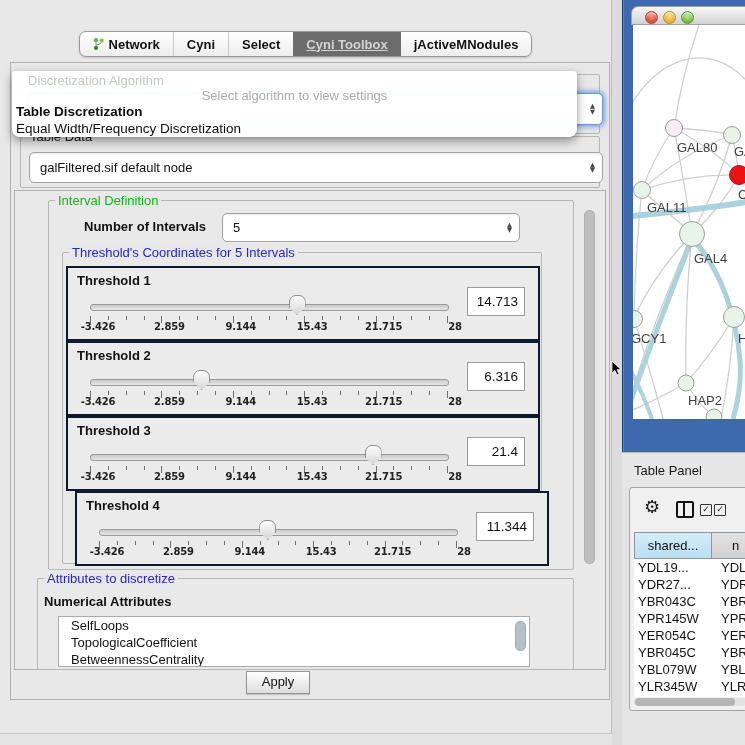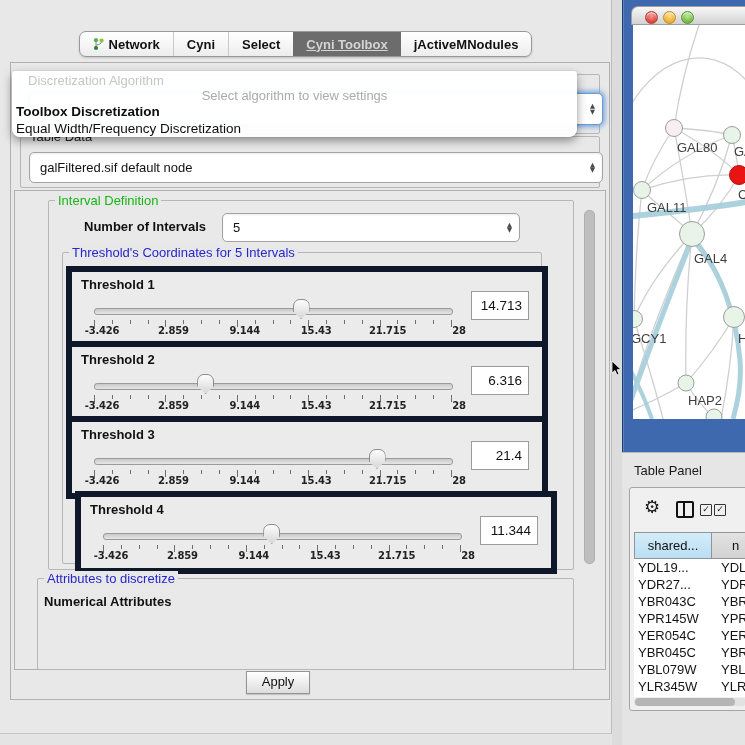--- a/index.html
+++ b/index.html
@@ -37,21 +37,21 @@
     font-size:6.5px;line-height:5.5px;font-family:"DejaVu Sans",sans-serif;}
   .combo-focus{border:1px solid #6D9BD1;box-shadow:0 0 5px 2px rgba(92,150,216,.8);}
   
   #algo-popup{position:absolute;left:12px;top:71px;width:565px;height:66px;z-index:60;
     background:rgba(255,255,255,.97);border-radius:3px 3px 8px 8px;
     box-shadow:0 4px 10px rgba(0,0,0,.4),0 0 1px rgba(0,0,0,.3);}
   #algo-popup .ghost{position:absolute;left:16px;top:2px;font-size:13px;color:#C2C8C2;}
   #algo-popup .hint{position:absolute;left:0;right:0;top:17px;text-align:center;font-size:13px;color:#ABABAB;}
   #algo-popup .opt{position:absolute;left:3px;right:3px;height:17px;font-size:13.5px;color:#0D0D0D;padding-left:1px;}
   
-  .thbox{position:absolute;left:66px;width:470px;height:71px;background:#EBEBEB;border:6px solid #0f172a;}
+  .thbox{position:absolute;left:66px;width:470px;height:71px;background:#EBEBEB;border:2px solid #0f172a;}
   .thtitle{position:absolute;left:9px;top:5px;font-size:13px;font-weight:bold;color:#111;}
   .track{position:absolute;left:22px;top:36px;width:357px;height:5px;border:1px solid #9A9A9A;border-radius:3px;
     background:linear-gradient(#C9C9C9,#E6E6E6);}
   .thumb{position:absolute;top:27px;width:15px;height:18px;background:linear-gradient(180deg,#FDFDFD,#D7D7D7);
     border:1px solid #8C8C8C;border-radius:7px 7px 3px 3px;
     clip-path:polygon(0 0,100% 0,100% 60%,50% 100%,0 60%);}
   .tick{position:absolute;top:48px;width:1px;background:#6E6E6E;}
   .ticklab{position:absolute;top:53px;width:46px;text-align:center;font-size:10px;font-weight:bold;color:#222;
     font-family:"DejaVu Sans",sans-serif;letter-spacing:-.2px;padding-left:8px;}
   .valfield{position:absolute;left:399px;top:19px;width:58px;height:29px;background:#FFF;border:1px solid #9B9B9B;
@@ -142,21 +142,21 @@
       <span class="stepper">
         <span>▲</span>
           <span>▼</span>
       </span>
     </div>
   </div>
 
   <div id="algo-popup">
     <div class="ghost">Discretization Algorithm</div>
     <div class="hint">Select algorithm to view settings</div>
-    <div class="opt" style="top:33px;font-weight:bold;">Toolbox Discretization</div>
+    <div class="opt" style="top:33px;font-weight:bold;">Table Discretization</div>
     <div class="opt" style="top:50px;">Equal Width/Frequency Discretization</div>
   </div>
 
   <div class="group" style="left:20px;top:136px;width:578px;height:50px;">
     <span class="grouplabel" style="color:#222;">Table Data</span>
     <div class="combo" style="left:8px;top:15px;width:562px;height:29px;">
       <span>galFiltered.sif default node</span>
       <span class="stepper">
         <span>▲</span>
           <span>▼</span>
@@ -314,20 +314,26 @@
         <div class="ticklab" style="left: 356px;">28</div>
         <div class="thumb" style="left: 182.288px;"></div>
         <input class="valfield" value="11.344" style="">
       </div>
     </div>
 
   <div class="group" style="left:37px;top:578px;width:535px;height:90px;">
     <span class="grouplabel lbl-blue">Attributes to discretize</span>
   </div>
   <span class="boldlbl" style="left:44px;top:594px;">Numerical Attributes</span>
+  <div id="attr-list">
+    <div class="vscroll-thumb" style="right:3px;top:4px;width:9px;height:28px;"></div>
+  <div class="item">SelfLoops</div>
+      <div class="item">TopologicalCoefficient</div>
+      <div class="item">BetweennessCentrality</div>
+    </div>
 
   <div id="apply-btn">Apply</div>
 
 </div>
 
 <div id="panel-gap"></div>
 
 <svg id="cursor" width="12" height="18" viewBox="0 0 12 18">
   <path d="M1,1 L1,13 L4,10.5 L6,15 L8,14 L6,9.8 L10,9.6 Z" fill="#000" stroke="#FFF" stroke-width="0.8"></path>
 </svg>

